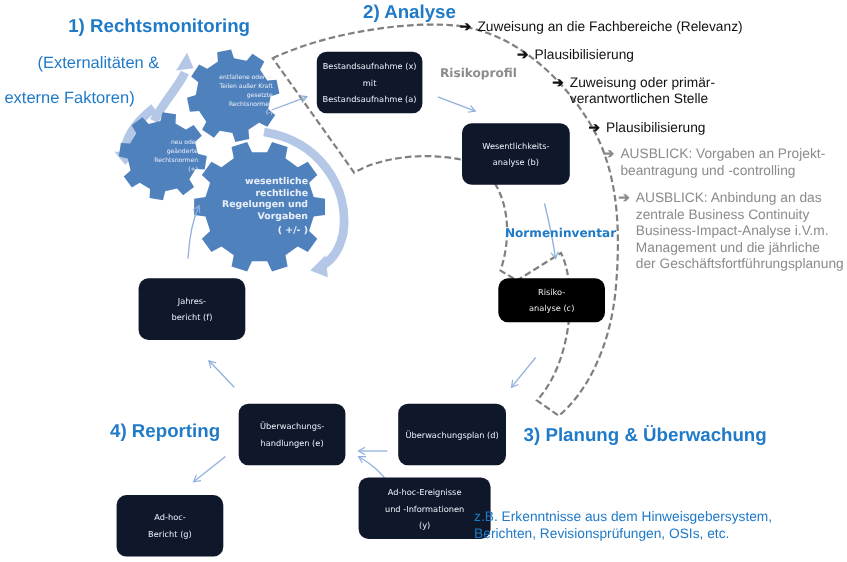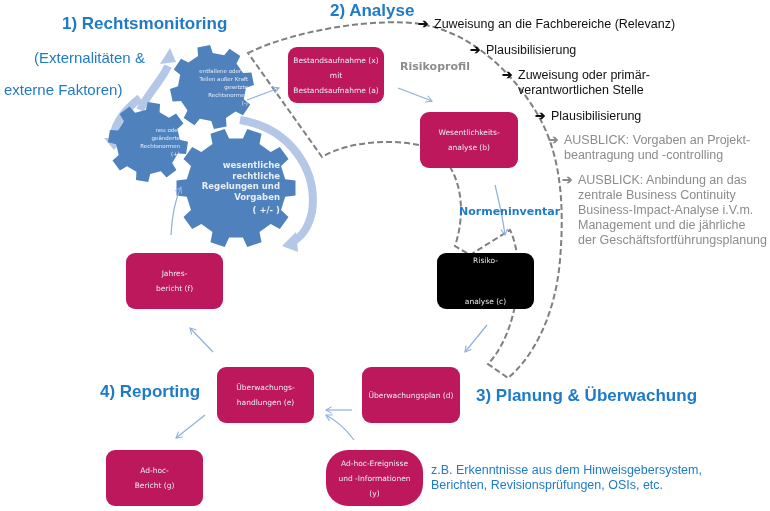--- a/index.html
+++ b/index.html
@@ -1,21 +1,21 @@
 <!DOCTYPE html>
 <html><head>
 <meta charset="utf-8">
 <style>
   html, body { margin:0; padding:0; background:#ffffff; }
   body { width:770px; height:511px; position:relative; overflow:hidden; font-family:"Liberation Sans", sans-serif; }
   #canvas { position:absolute; left:0; top:0; width:770px; height:511px; }
   .abs { position:absolute; }
   .heading { color:#1f7ac8; font-weight:bold; font-family:"Liberation Sans", sans-serif; white-space:nowrap; }
   .subhead { color:#1f7ac8; font-family:"Liberation Sans", sans-serif; white-space:nowrap; }
-  .box { position:absolute; background:#be185d; border-radius:9px; color:#e8eef8; font-family:"DejaVu Sans", sans-serif; font-size:7.5px; display:flex; flex-direction:column; align-items:center; justify-content:center; text-align:center; line-height:15px; }
+  .box { position:absolute; background:#0f172a; border-radius:9px; color:#e8eef8; font-family:"DejaVu Sans", sans-serif; font-size:7.5px; display:flex; flex-direction:column; align-items:center; justify-content:center; text-align:center; line-height:15px; }
   .box.black { background:#000000; color:#e8e8e8; }
   .gear-label { position:absolute; color:#e8eef8; font-family:"DejaVu Sans", sans-serif; text-align:center; display:flex; flex-direction:column; align-items:flex-end; justify-content:center; }
   .note { position:absolute; font-family:"Liberation Sans", sans-serif; font-size:12.5px; line-height:15px; white-space:nowrap; color:#111111; }
   .note.grey { color:#8c8c8c; }
   .note .arrow { display:inline-block; width:16px; font-weight:bold; }
   .note .cont { padding-left:16px; display:block; }
   .gray-label { color:#8c8c8c; font-weight:bold; font-family:"DejaVu Sans", sans-serif; font-size:11px; }
   .blue-bold { color:#1f7ac8; font-weight:bold; font-family:"DejaVu Sans", sans-serif; font-size:11px; }
 </style>
 </head>
@@ -93,40 +93,40 @@
 
   <div class="box" style="left:288px;top:47px;width:96px;height:56px;">
     <span>Bestandsaufnahme  (x)</span>
     <span>mit</span>
     <span>Bestandsaufnahme  (a)</span>
   </div>
   <div class="box" style="left:420px;top:112px;width:98px;height:56px;">
     <span>Wesentlichkeits-</span>
     <span>analyse  (b)</span>
   </div>
-  <div class="box black" style="left:437px;top:253px;width:97px;height:56px;justify-content:space-between;">
+  <div class="box black" style="left:453px;top:253px;width:97px;height:40px;">
     <span>Risiko-</span>
     <span>analyse  (c)</span>
   </div>
   <div class="box" style="left:362px;top:367px;width:98px;height:56px;">
     <span>Überwachungsplan  (d)</span>
   </div>
   <div class="box" style="left:217px;top:367px;width:97px;height:56px;">
     <span>Überwachungs-</span>
     <span>handlungen  (e)</span>
   </div>
   <div class="box" style="left:126px;top:253px;width:97px;height:56px;">
     <span>Jahres-</span>
     <span>bericht  (f)</span>
   </div>
   <div class="box" style="left:106px;top:450px;width:97px;height:56px;">
     <span>Ad-hoc-</span>
     <span>Bericht (g)</span>
   </div>
-  <div class="box" style="left:326px;top:450px;width:97px;height:56px;border-radius:22px;">
+  <div class="box" style="left:326px;top:434px;width:120px;height:56px;">
     <span>Ad-hoc-Ereignisse</span>
     <span>und  -Informationen</span>
     <span>(y)</span>
   </div>
 
   <div class="abs gray-label" style="left:400px;top:60px;">Risikoprofil</div>
   <div class="abs blue-bold" style="left:459px;top:205px;">Normeninventar</div>
 
   <div class="note" style="left:418px;top:17px;">
     <span class="arrow">➔</span><span>Zuweisung an die Fachbereiche (Relevanz)</span>

